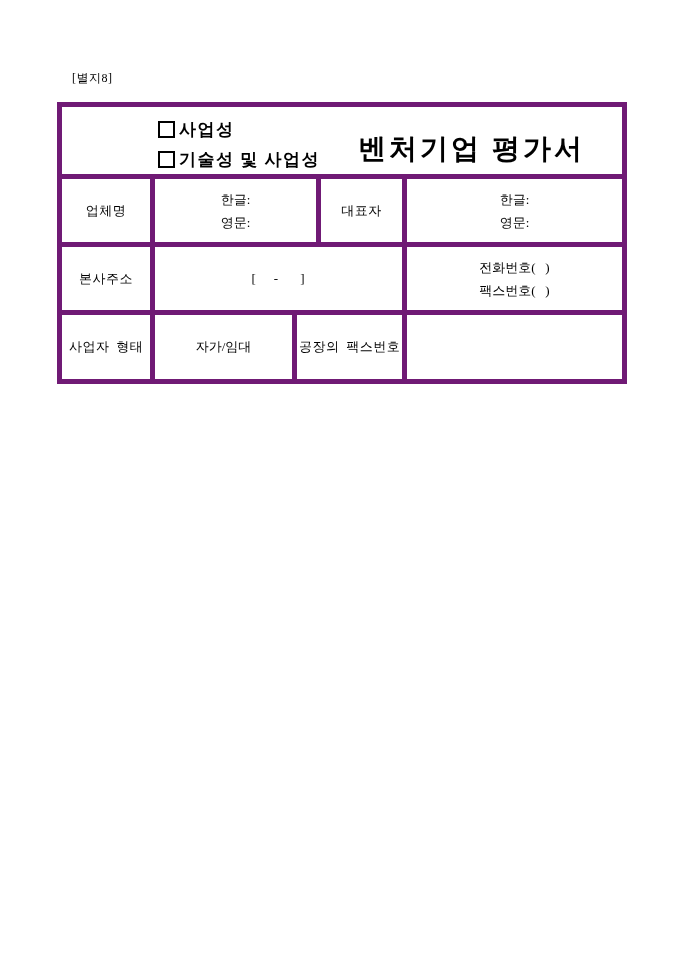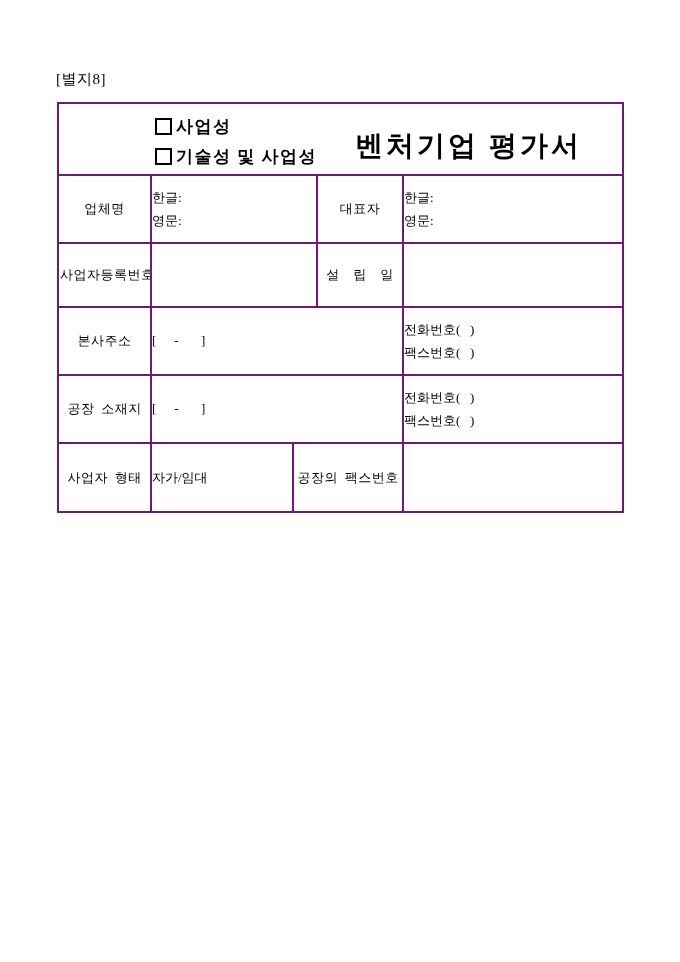--- a/index.html
+++ b/index.html
@@ -1,26 +1,26 @@
 <!DOCTYPE html>
 <html><head>
 <meta charset="utf-8">
 <style>
   html,body{margin:0;padding:0;background:#ffffff;}
   body{font-family:"Liberation Serif","DejaVu Serif",serif;color:#000;}
   .page{position:relative;width:680px;height:962px;background:#ffffff;overflow:hidden;}
 
-  .attachment-note{position:absolute;left:56px;top:70px;font-size:15px;letter-spacing:0.5px;}
+  .attachment-note{position:absolute;left:72px;top:70px;font-size:12px;letter-spacing:0.5px;}
 
   table.form{
     position:absolute;left:57px;top:102px;width:566px;
     border-collapse:collapse;table-layout:fixed;
     border:2px solid #2e2e2e;
   }
-  table.form td{border:2px solid #701a75;overflow:hidden;}
+  table.form td{border:5px solid #701a75;overflow:hidden;text-align:center;}
 
   tr.r-hdr{height:72px}
   tr.r-1{height:68px}
   tr.r-2{height:65px}
   tr.r-3{height:64px}
   tr.r-4{height:68px}
   tr.r-5{height:68px}
   tr.r-6{height:69px}
 
   td.lbl{
@@ -79,44 +79,30 @@
         <div>영문:</div>
       </td>
       <td class="lbl">대표자</td>
       <td class="val two-line">
         <div>한글:</div>
         <div>영문:</div>
       </td>
     </tr>
 
 
-    <tr class="r-3">
-      <td class="lbl">사업자등록번호</td>
-      <td colspan="2" class="val"></td>
-      <td class="lbl">설  립  일</td>
-      <td class="val"></td>
-    </tr>
 
     <tr class="r-4">
       <td class="lbl">본사주소</td>
       <td colspan="3" class="val brk">[    -     ]</td>
       <td class="val two-line">
         <div>전화번호(   )</div>
         <div>팩스번호(   )</div>
       </td>
     </tr>
 
-    <tr class="r-5">
-      <td class="lbl">공장 소재지</td>
-      <td colspan="3" class="val brk">[    -     ]</td>
-      <td class="val two-line">
-        <div>전화번호(   )</div>
-        <div>팩스번호(   )</div>
-      </td>
-    </tr>
 
     <tr class="r-6">
       <td class="lbl">사업자 형태</td>
       <td class="val">자가/임대</td>
       <td colspan="2" class="lbl">공장의 팩스번호</td>
       <td class="val"></td>
     </tr>
   </tbody>
     </table>
 

